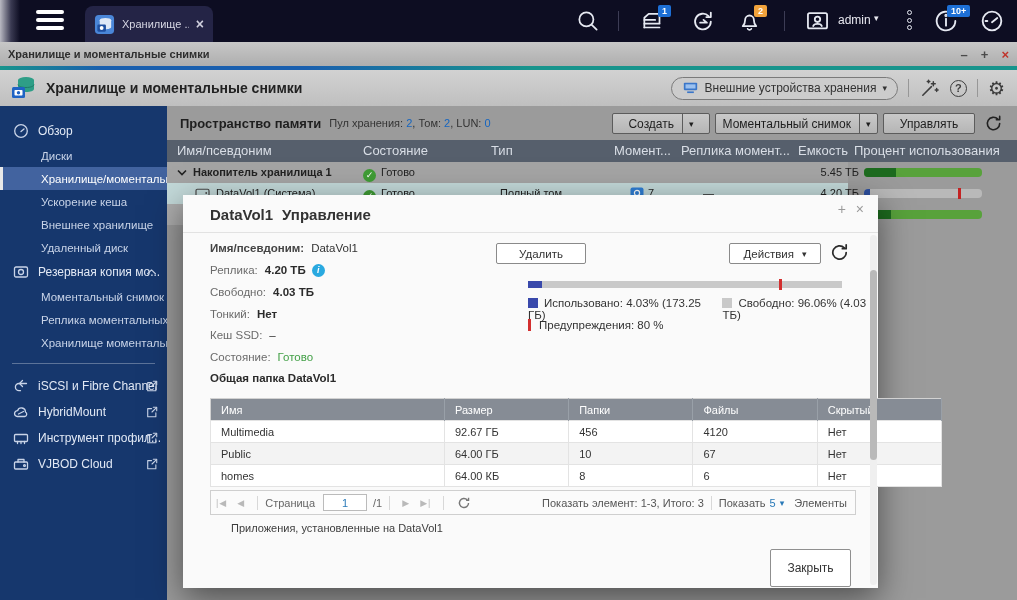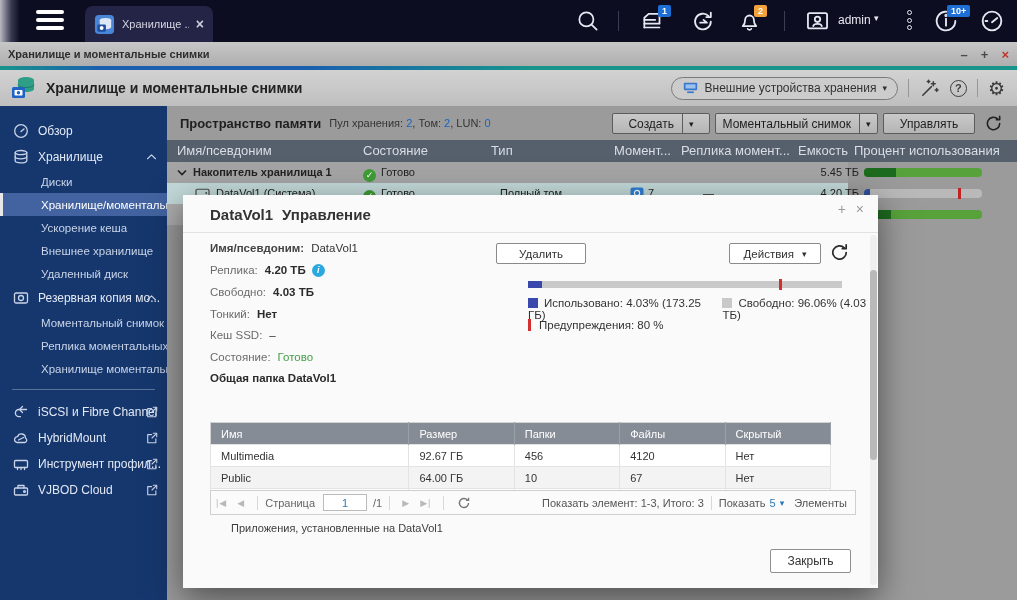--- a/index.html
+++ b/index.html
@@ -132,41 +132,41 @@
   .dlg-usagebar { position:absolute; left:345px; top:86px; width:314px; height:7px; background:#c9c9c9; }
   .dlg-usagebar .fill { position:absolute; left:0; top:0; bottom:0; background:#3949ab; }
   .dlg-usagebar .warn { position:absolute; top:-2px; width:3px; height:11px; background:#d32f2f; }
   .dlg-legend { position:absolute; left:345px; top:102px; font-size:11.5px; color:#333; display:flex; gap:12px; }
   .sq { display:inline-block; width:10px; height:10px; vertical-align:-1px; margin-right:6px; }
   .sq.used { background:#3949ab; }
   .sq.free { background:#c9c9c9; }
   .dlg-warnlegend { position:absolute; left:345px; top:124px; font-size:11.5px; color:#333; }
   .warnmark { display:inline-block; width:3px; height:12px; background:#d32f2f; vertical-align:-2px; margin-right:8px; }
 
-  .shares { position:absolute; left:27px; top:203px; width:621px; border:1px solid #d2d2d2; border-collapse:collapse;margin-top:24px; }
+  .shares { position:absolute; left:27px; top:203px; width:732px; border:1px solid #d2d2d2; border-collapse:collapse; }
   .shares th { background:#868c95; color:#fff; font-size:11px; font-weight:normal; text-align:left;
                height:22px; padding:0 10px; border-right:1px solid #99a0a8; }
   .shares td { font-size:11px; color:#333; height:22px; padding:0 10px;
                border:1px solid #e3e3e3; background:#fff; }
   .shares tr.alt td { background:#f3f3f3; }
   .c-name{width:32%;} .c-size{width:17%;} .c-fold{width:17%;} .c-files{width:17%;} .c-hid{width:17%;}
 
   .pager { position:absolute; left:27px; top:295px; width:646px; height:25px; border:1px solid #cfcfcf;
            background:#fbfbfb; display:flex; align-items:center; font-size:11px; color:#666; }
   .pager .nav { color:#b9b9b9; font-size:9px; margin:0 5px; cursor:default; letter-spacing:1px; }
   .pager .psep { width:1px; height:14px; background:#d8d8d8; margin:0 7px; }
   .page-input { width:44px; height:17px; border:1px solid #bbb; text-align:center; font-size:11px;
                 color:#2a7ab8; font-family:"Liberation Sans",sans-serif; margin:0 6px 0 8px; background:#fff; }
   .pager .refresh { margin:0 6px; }
   .pager .right { margin-left:auto; display:flex; align-items:center; margin-right:8px; color:#555; }
   .pager .blue { color:#2a7ab8; margin:0 4px; }
   .pager .bluecaret { color:#2a7ab8; font-size:9px; margin-right:10px; }
 
   .apps-note { position:absolute; left:27px; top:327px; font-size:11px; font-weight:normal; color:#3c3c3c;margin-left:21px; }
-  .b-close { position:absolute; left:587px; top:354px; width:81px; height:24px; background:#fff;
+  .b-close { position:absolute; left:587px; top:354px; width:81px; height:38px; background:#fff;
              border:1px solid #8f8f8f; border-radius:2px; font-size:12px; color:#333;
              display:flex; align-items:center; justify-content:center; cursor:pointer; }
 
   .dlg-scroll { position:absolute; right:1px; top:40px; width:7px; height:350px; background:#efefef; border-radius:4px; }
   .dlg-thumb { position:absolute; left:0; top:35px; width:7px; height:190px; background:#b9b9b9; border-radius:4px; }
 </style>
 </head>
 <body>
 
 <div class="topbar">
@@ -288,31 +288,20 @@
 
 <div class="sidebar">
   <div class="sb-item">
     <svg class="sic" width="16" height="16" viewBox="0 0 16 16">
       <circle cx="8" cy="8" r="6.3"></circle>
         <line x1="8" y1="8.5" x2="11" y2="6"></line>
     </svg>
     <span>Обзор</span>
   </div>
 
-  <div class="sb-item">
-    <svg class="sic" width="16" height="16" viewBox="0 0 16 16">
-      <ellipse cx="8" cy="3.6" rx="5.8" ry="2.1"></ellipse>
-      <path d="M2.2 3.6v8.2c0 1.2 2.6 2.1 5.8 2.1s5.8-.9 5.8-2.1V3.6"></path>
-      <path d="M2.2 7.7c0 1.2 2.6 2.1 5.8 2.1s5.8-.9 5.8-2.1"></path>
-    </svg>
-    <span>Хранилище</span>
-    <svg class="sb-chev sic" width="11" height="7" viewBox="0 0 12 8">
-      <polyline points="1.5 6, 6 1.5, 10.5 6"></polyline>
-    </svg>
-  </div>
 
   <div class="sb-sub">
     <span>Диски</span>
   </div>
   <div class="sb-sub selected">
     <span>Хранилище/моментальн...</span>
   </div>
   <div class="sb-sub">
     <span>Ускорение кеша</span>
   </div>

